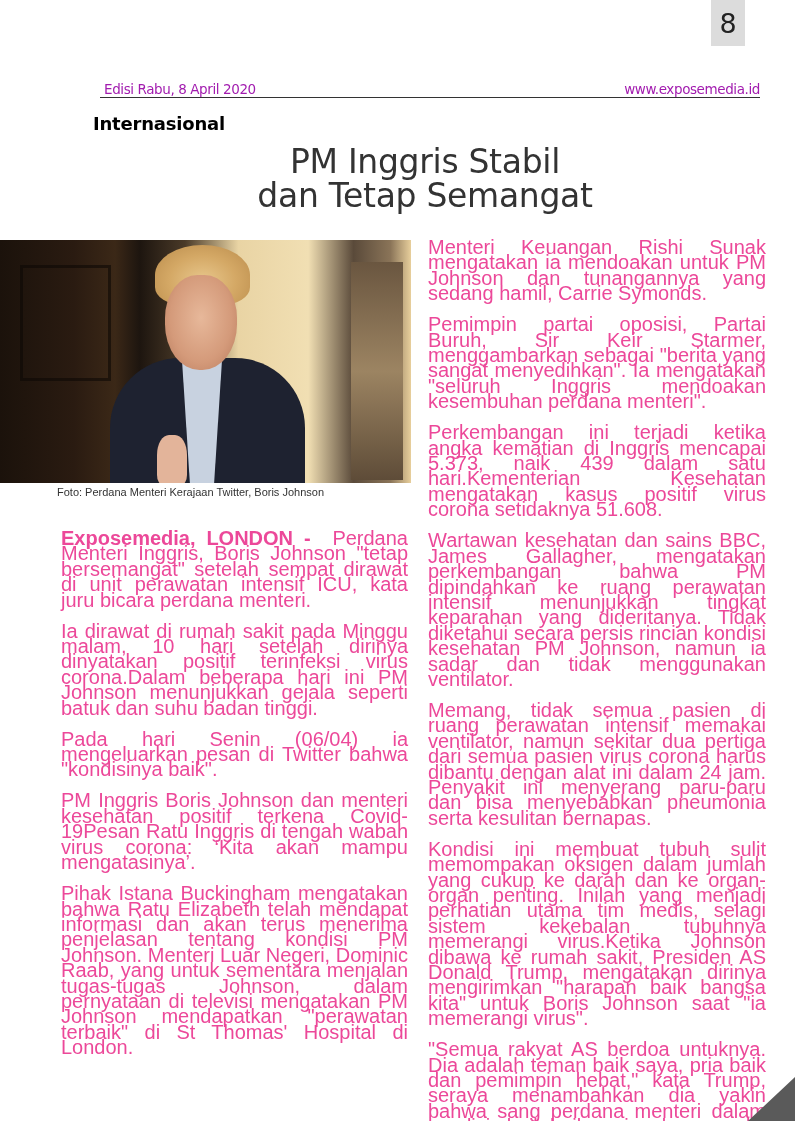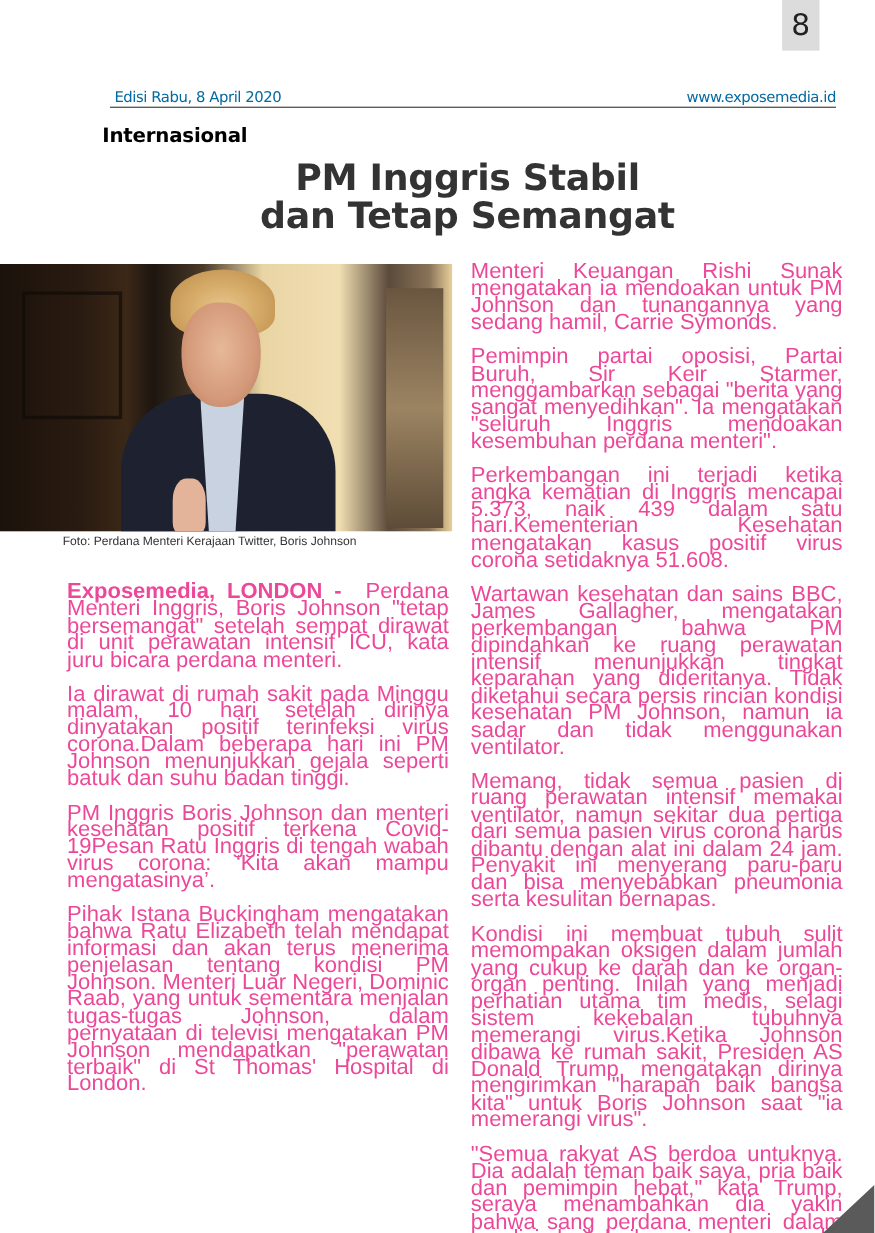--- a/index.html
+++ b/index.html
@@ -10,34 +10,34 @@
     }
     .page-number {
       position: absolute; left: 711px; top: 0; width: 34px; height: 46px;
       background: #dcdcdc; color: #222;
       font-family: "DejaVu Sans", sans-serif; font-size: 27px;
       display: flex; align-items: center; justify-content: center;
     }
     .header-bar {
       position: absolute; left: 100px; top: 78px; width: 660px; height: 19px;
       border-bottom: 1px solid #333;
-      font-family: "DejaVu Sans", sans-serif; font-size: 13.5px; color: #0369a1;
+      font-family: "DejaVu Sans", sans-serif; font-size: 13.5px; color: #a21caf;
       letter-spacing: -0.4px;
     }
     .header-bar .edition { position: absolute; left: 4px; bottom: 0px; }
     .header-bar .website { position: absolute; right: 0; bottom: 0px; }
     .section-label {
       position: absolute; left: 93px; top: 113px;
       font-family: "DejaVu Sans", sans-serif; font-weight: bold; font-size: 18px; color: #000000;
       letter-spacing: -0.2px;
     }
     .headline {
       position: absolute; left: 190px; top: 145px; width: 470px;
       text-align: center; margin: 0;
-      font-family: "DejaVu Sans", sans-serif; font-weight: bold; font-size: 33px;
+      font-family: "DejaVu Sans", sans-serif; font-weight: normal; font-size: 33px;
       line-height: 34px; color: #333333; letter-spacing: -0.3px;
     }
     .photo {
       position: absolute; left: 0; top: 240px; width: 411px; height: 243px; overflow: hidden;
       background: linear-gradient(90deg, #1b120b 0%, #2a1b11 18%, #3b2817 28%, #1d150f 34%, #4a3a28 45%, #e9d4a4 58%, #f1dfb3 75%, #5a4a3a 86%, #8a7458 95%, #e8cf9c 100%);
     }
     .photo .door-panel { position: absolute; left: 20px; top: 25px; width: 85px; height: 110px; border: 3px solid #0e0905; opacity: .6; }
     .photo .frame { position: absolute; right: 8px; top: 22px; width: 52px; height: 218px; background: linear-gradient(180deg,#6a5640,#9c8462 50%,#5e4c38); }
     .photo .suit {
       position: absolute; left: 110px; top: 118px; width: 195px; height: 130px;
@@ -104,20 +104,21 @@
   <div class="hair"></div>
   <div class="face"></div>
   <div class="hand"></div>
 </div>
 
 <div class="caption">Foto: Perdana Menteri Kerajaan Twitter, Boris Johnson</div>
 
 <div class="col col-left">
   <p><span class="lead-bold">Exposemedia, LONDON -</span>&nbsp; <span>Perdana Menteri Inggris, Boris Johnson "tetap bersemangat" setelah sempat dirawat di unit perawatan intensif ICU, kata juru bicara perdana menteri.</span></p>
   <p>Ia dirawat di rumah sakit pada Minggu malam, 10 hari setelah dirinya dinyatakan positif terinfeksi virus corona.Dalam beberapa hari ini PM Johnson menunjukkan gejala seperti batuk dan suhu badan tinggi.</p>
+  <p>Pada hari Senin (06/04) ia mengeluarkan pesan di Twitter bahwa "kondisinya baik".</p>
   <p>PM Inggris Boris Johnson dan menteri kesehatan positif terkena Covid-19Pesan Ratu Inggris di tengah wabah virus corona: ‘Kita akan mampu mengatasinya’.</p>
   <p>Pihak Istana Buckingham mengatakan bahwa Ratu Elizabeth telah mendapat informasi dan akan terus menerima penjelasan tentang kondisi PM Johnson. Menteri Luar Negeri, Dominic Raab, yang untuk sementara menjalan tugas-tugas Johnson, dalam pernyataan di televisi mengatakan PM Johnson mendapatkan "perawatan terbaik" di St Thomas' Hospital di London.</p>
 </div>
 
 <div class="col col-right">
   <p>Menteri Keuangan Rishi Sunak mengatakan ia mendoakan untuk PM Johnson dan tunangannya yang sedang hamil, Carrie Symonds.</p>
   <p>Pemimpin partai oposisi, Partai Buruh, Sir Keir Starmer, menggambarkan sebagai "berita yang sangat menyedihkan". Ia mengatakan "seluruh Inggris mendoakan kesembuhan perdana menteri".</p>
   <p>Perkembangan ini terjadi ketika angka kematian di Inggris mencapai 5.373, naik 439 dalam satu hari.Kementerian Kesehatan mengatakan kasus positif virus corona setidaknya 51.608.</p>
   <p>Wartawan kesehatan dan sains BBC, James Gallagher, mengatakan perkembangan bahwa PM dipindahkan ke ruang perawatan intensif menunjukkan tingkat keparahan yang dideritanya. Tidak diketahui secara persis rincian kondisi kesehatan PM Johnson, namun ia sadar dan tidak menggunakan ventilator.</p>
   <p>Memang, tidak semua pasien di ruang perawatan intensif memakai ventilator, namun sekitar dua pertiga dari semua pasien virus corona harus dibantu dengan alat ini dalam 24 jam. Penyakit ini menyerang paru-paru dan bisa menyebabkan pneumonia serta kesulitan bernapas.</p>

